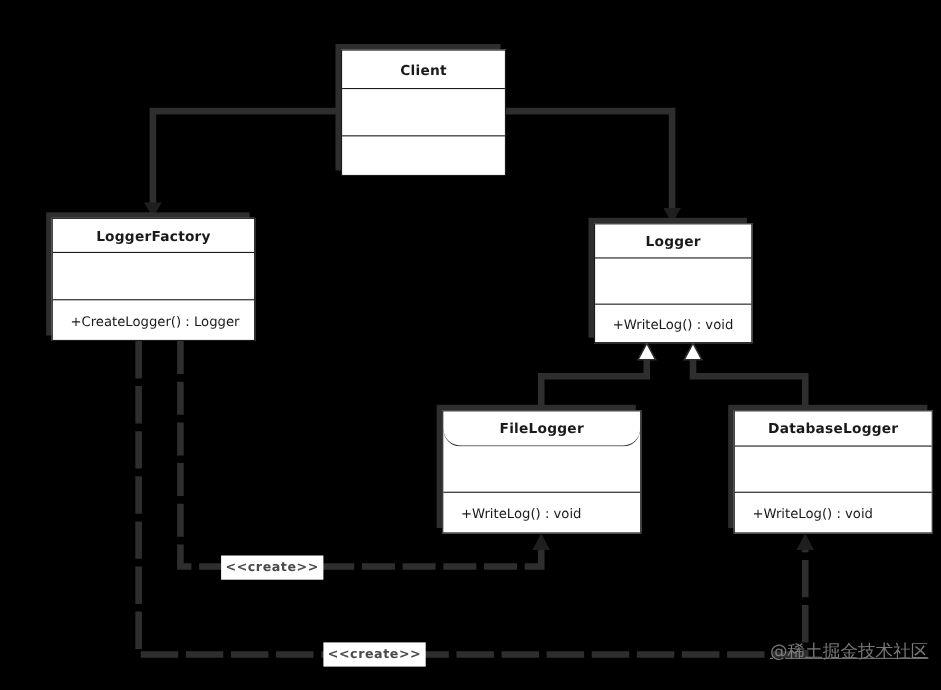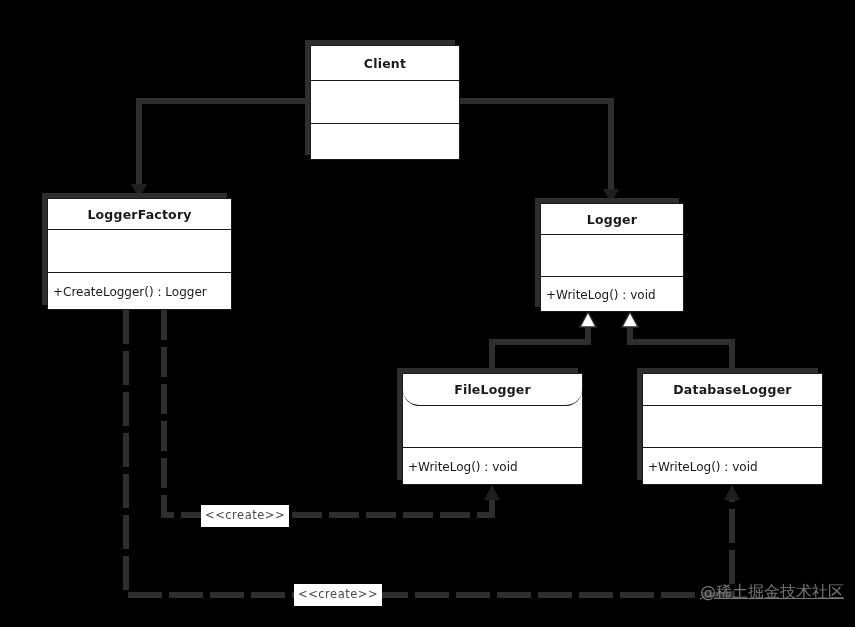--- a/index.html
+++ b/index.html
@@ -43,35 +43,36 @@
     letter-spacing: 0.2px;
   }
   .uml-attrs {
     border-bottom: 1px solid #1a1a1a;
     box-sizing: border-box;
   }
   .uml-ops {
     box-sizing: border-box;
     display: flex;
     align-items: center;
-    padding-left: 5px;
+    padding-left: 16px;
     font-size: 12px;
     color: #1a1a1a;
   }
   .uml-ops.empty { padding-left: 0; }
   .edge-label {
     position: absolute;
     background: #ffffff;
     color: #4a4a4a;
     font-size: 11.5px;
     line-height: 15px;
     padding: 3px 4px 4px 4px;
     white-space: nowrap;
     z-index: 8;
     letter-spacing: 0.5px;
+    font-weight: bold;
   }
   .watermark {
     position: absolute;
     color: #8d8d8d;
     font-size: 16px;
     white-space: nowrap;
     z-index: 9;
     opacity: 0.85;
   }
 </style>
@@ -130,21 +131,21 @@
     <div class="uml-attrs" style="height:42px;"></div>
     <div class="uml-ops" style="height:36px;">+WriteLog() : void</div>
   </div>
 
   <div class="uml-class" style="left:402px; top:373px; width:181px; height:112px;">
     <div class="uml-name" style="height:32px;border-radius:16px;">FileLogger</div>
     <div class="uml-attrs" style="height:42px;"></div>
     <div class="uml-ops" style="height:38px;">+WriteLog() : void</div>
   </div>
 
-  <div class="uml-class" style="left:642px; top:373px; width:181px; height:112px;">
+  <div class="uml-class" style="left:667px; top:373px; width:181px; height:112px;">
     <div class="uml-name" style="height:32px;">DatabaseLogger</div>
     <div class="uml-attrs" style="height:42px;"></div>
     <div class="uml-ops" style="height:38px;">+WriteLog() : void</div>
   </div>
 
   <div class="edge-label" style="left:201px; top:505px;">&lt;&lt;create&gt;&gt;</div>
 
   <div class="edge-label" style="left:294px; top:584px;">&lt;&lt;create&gt;&gt;</div>
 
   <div class="watermark" style="left:700px; top:582px;text-decoration:underline;">@稀土掘金技术社区</div>

